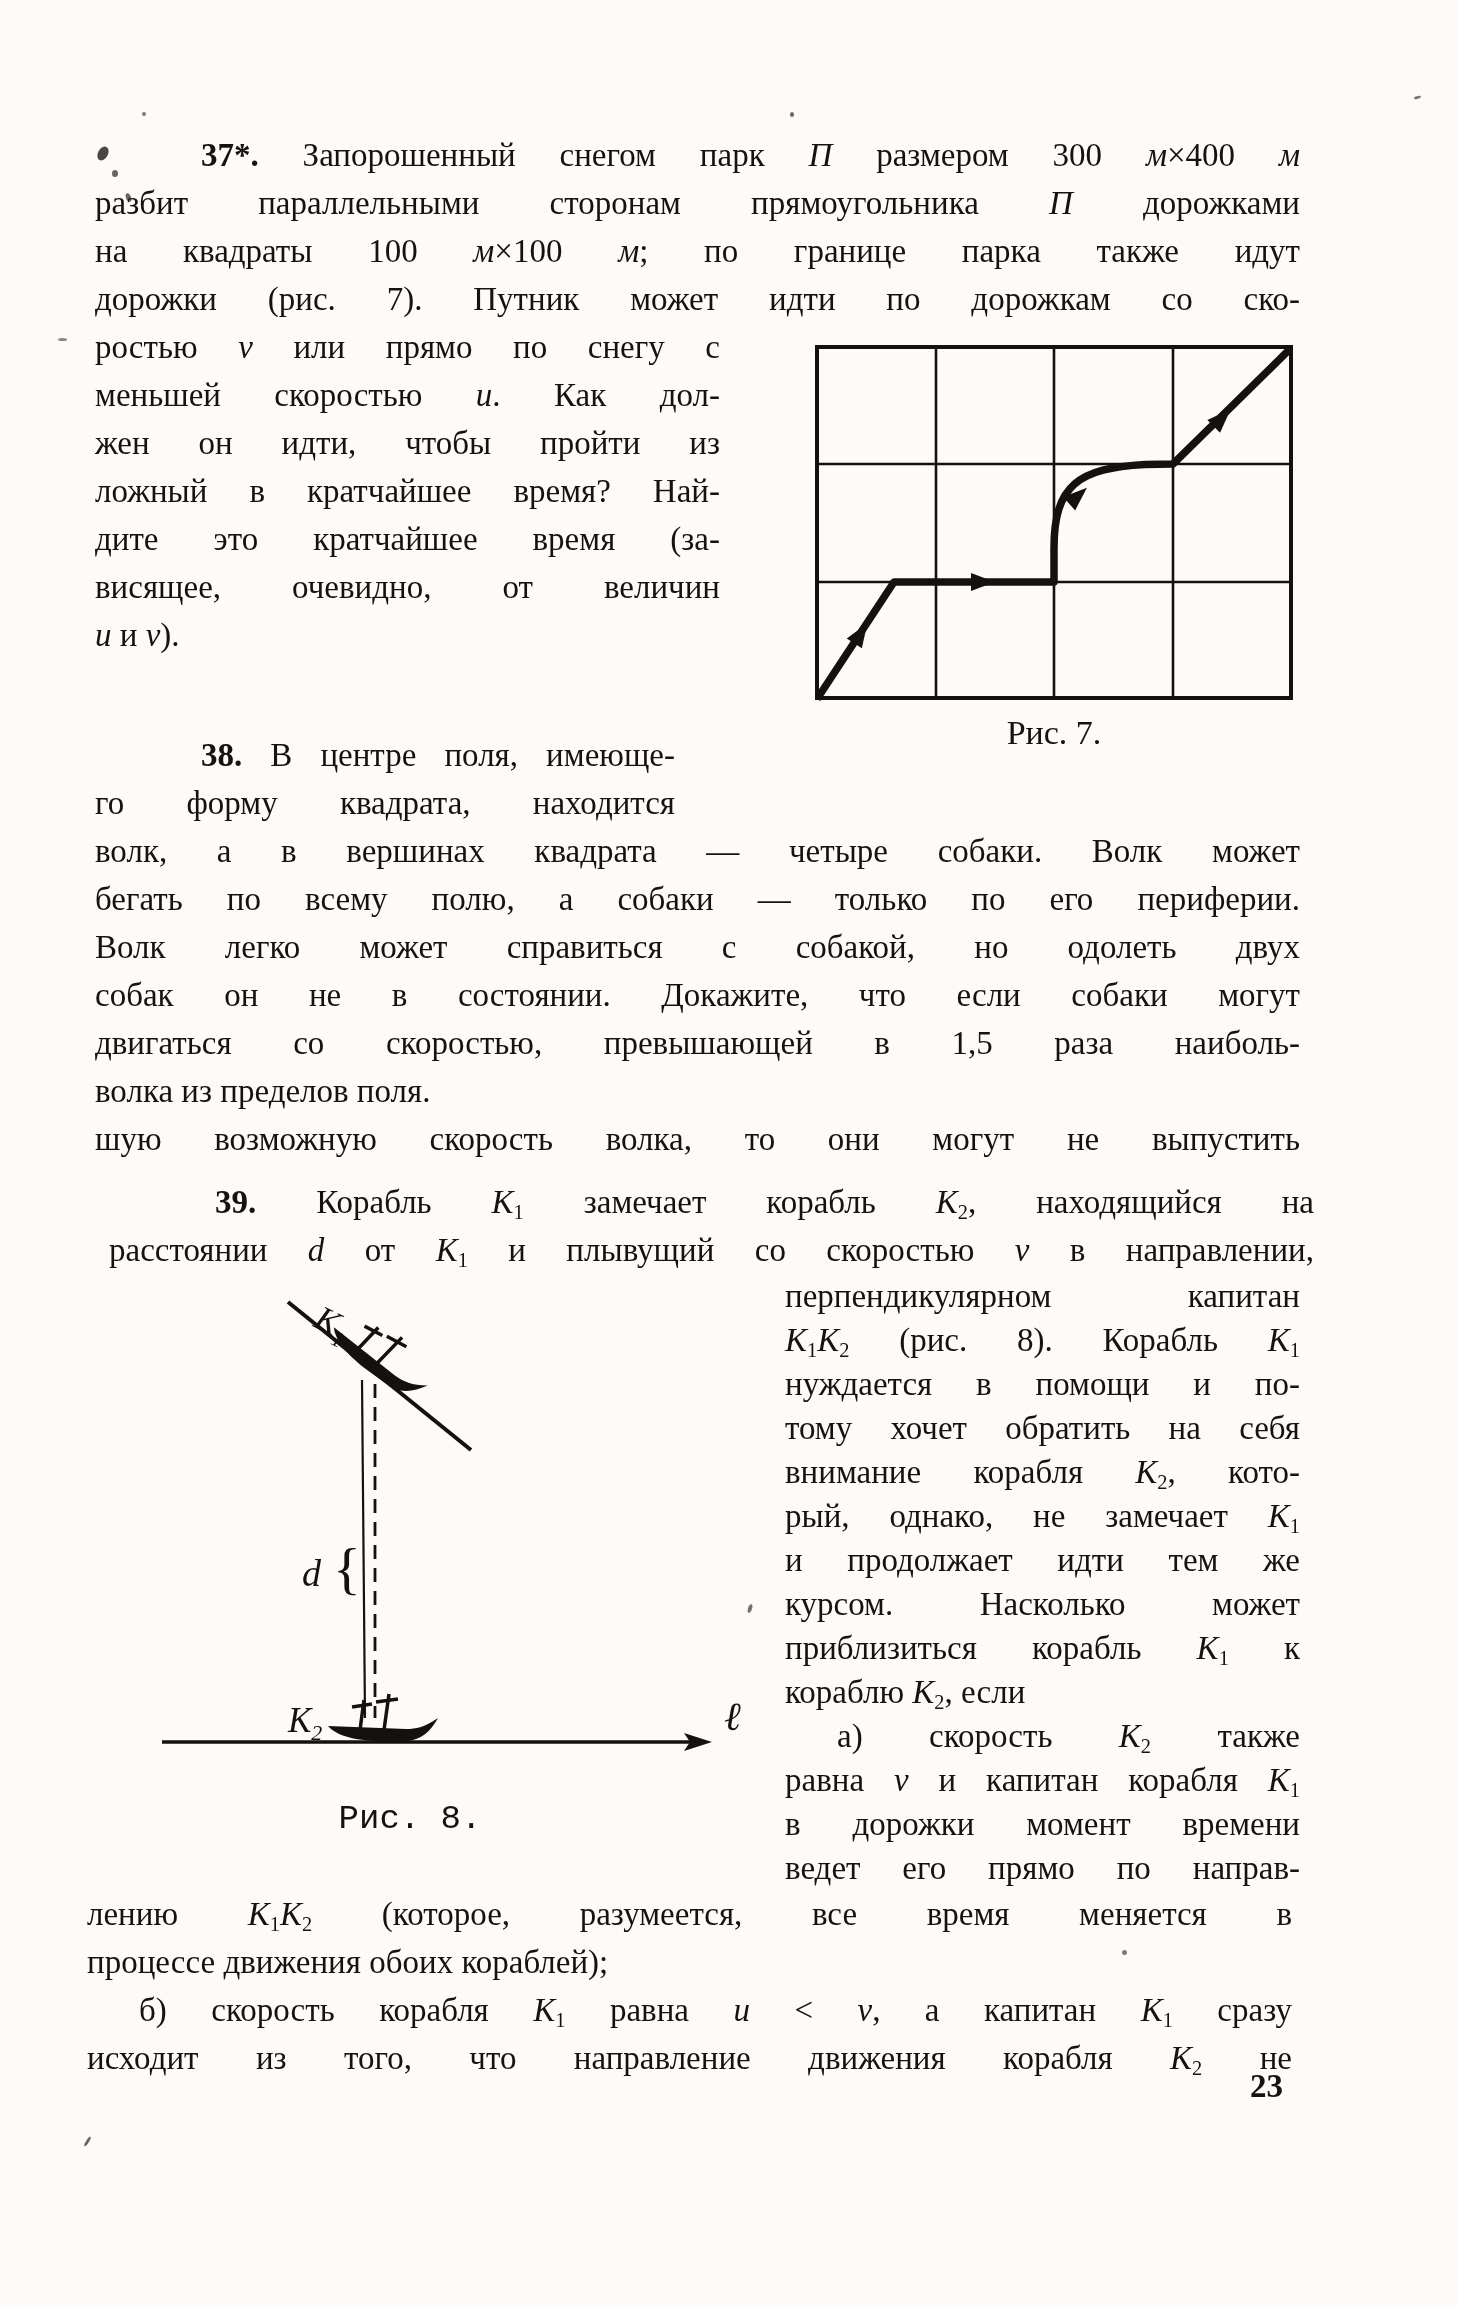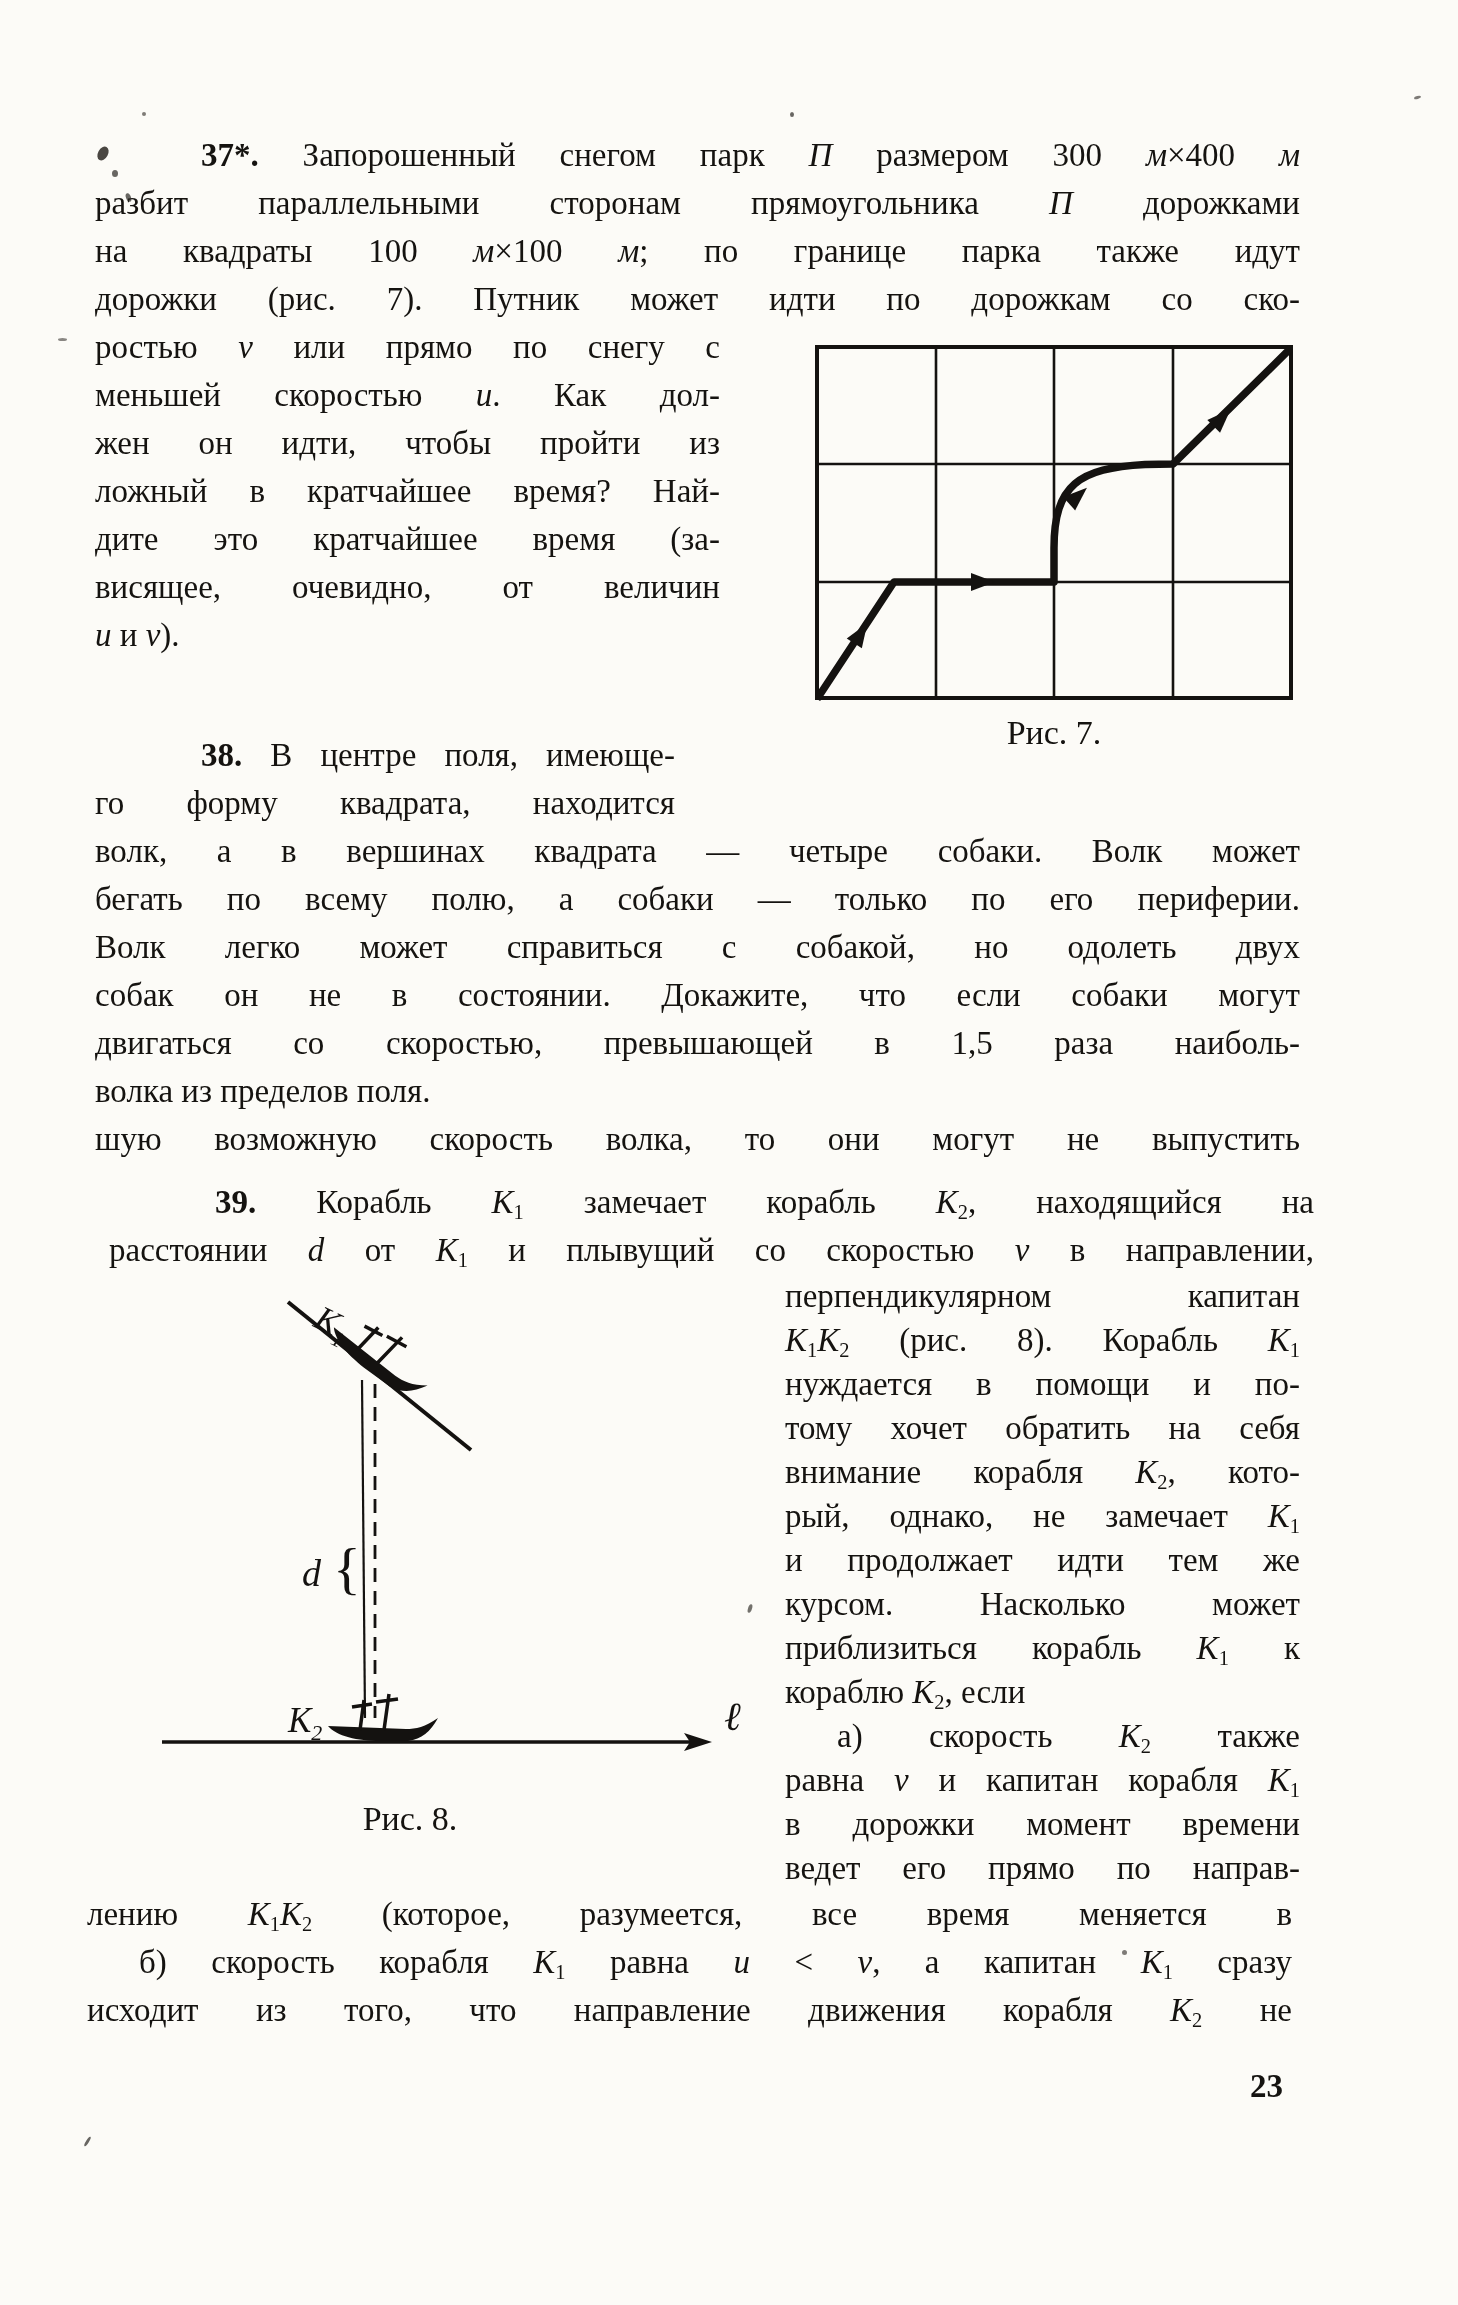--- a/index.html
+++ b/index.html
@@ -131,24 +131,25 @@
     </g>
 
     <text x="148" y="452" font-size="35" font-style="italic" fill="#141210"><tspan>K</tspan><tspan font-size="22" dy="8">2</tspan></text>
 
     <line x1="22" y1="462" x2="560" y2="462" stroke="#141210" stroke-width="3.4"></line>
     <path transform="translate(572,462)" d="M0,0 L-28,9 L-22,0 L-28,-9 Z" fill="#141210"></path>
 
     <text x="584" y="450" font-size="40" font-style="italic" fill="#141210">ℓ</text>
   </svg>
 </div>
-<div class="caption" style="left:150px;top:1800px;width:520px;">Рис. 8.</div>
+<div class="caption" style="left:150px;top:1800px;width:520px;font-family:Liberation Mono, monospace;">Рис. 8.</div>
 
 <div class="tblock" style="left:87px;top:1890px;width:1205px;">
   <div class="ln">лению <i>K</i><sub>1</sub><i>K</i><sub>2</sub> (которое, разумеется, все время меняется в</div>
+  <div class="ln last">процессе движения обоих кораблей);</div>
   <div class="ln ind2">б) скорость корабля <i>K</i><sub>1</sub> равна <i>u</i> &lt; <i>v</i>, а капитан <i>K</i><sub>1</sub> сразу</div>
   <div class="ln">исходит из того, что направление движения корабля <i>K</i><sub>2</sub> не</div>
 </div>
 
 <div class="pageno" style="left:1250px;top:2068px;">23</div>
 
 <div class="speck" style="left:98px;top:146px;width:10px;height:15px;transform:rotate(28deg);opacity:.85;"></div>
 <div class="speck" style="left:112px;top:170px;width:6px;height:7px;opacity:.7;"></div>
 <div class="speck" style="left:126px;top:193px;width:5px;height:9px;transform:rotate(-20deg);opacity:.7;"></div>
 <div class="speck" style="left:142px;top:112px;width:4px;height:4px;opacity:.6;"></div>

